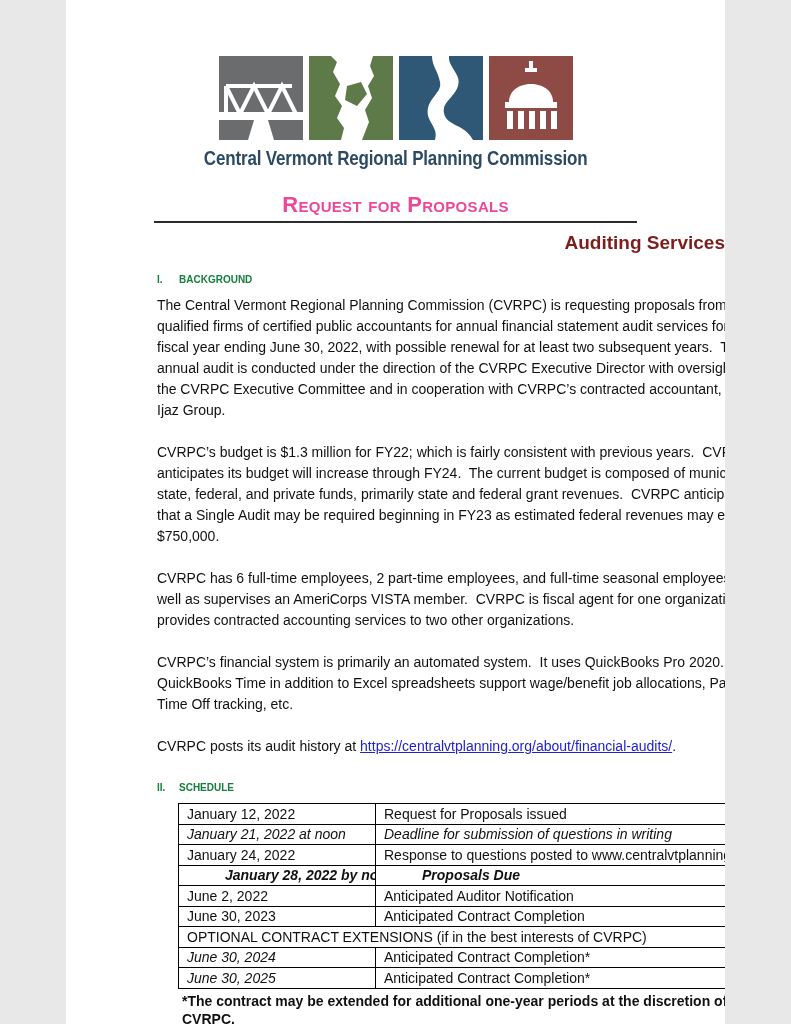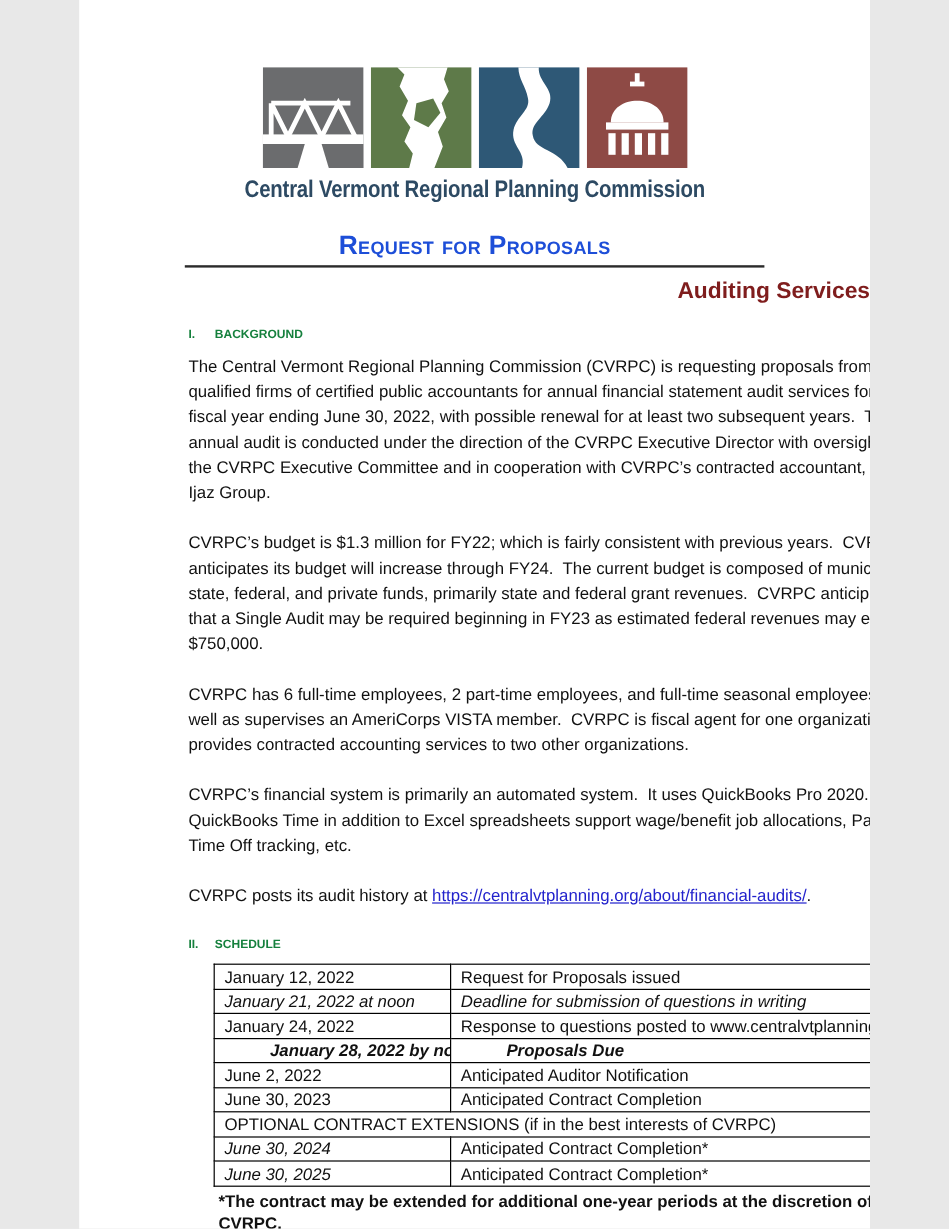--- a/index.html
+++ b/index.html
@@ -12,21 +12,21 @@
   .tiles{display:flex;gap:6px;justify-content:center;padding-top:56px;}
   .tile{width:84px;height:84px;display:block;}
   .wordmark-wrap{display:flex;justify-content:center;margin-top:7px;}
   .wordmark{
     font-weight:bold;font-size:20px;color:#2d4a63;white-space:nowrap;
     letter-spacing:-0.2px;transform:scaleX(0.85);transform-origin:center;
   }
   
   .title{
     text-align:center;font-variant:small-caps;font-weight:bold;font-size:22px;
-    margin:22px 13px 0;line-height:26px;color:#1d4ed8;letter-spacing:0.3px;
+    margin:22px 13px 0;line-height:26px;color:#ec4899;letter-spacing:0.3px;
   }
   .rule{border-bottom:2px solid #2b2b2b;margin:3px 88px 0 88px;height:0;}
   .subtitle{text-align:right;font-weight:bold;font-size:19px;margin:7px 0 0;line-height:25px;color:#7f1d1d;}
   
   .content{margin:0 91px;width:609px;}
   .sec-heading{font-size:10px;font-weight:bold;margin:15px 0 6px;line-height:19px;color:#15803d;}
   .sec-heading .num{display:inline-block;min-width:22px;}
   .para{font-size:14px;line-height:21px;margin:0 0 21px;white-space:pre-wrap;text-align:left;}
   .link{color:#2222cc;text-decoration:underline;cursor:pointer;word-break:break-all;}
   

